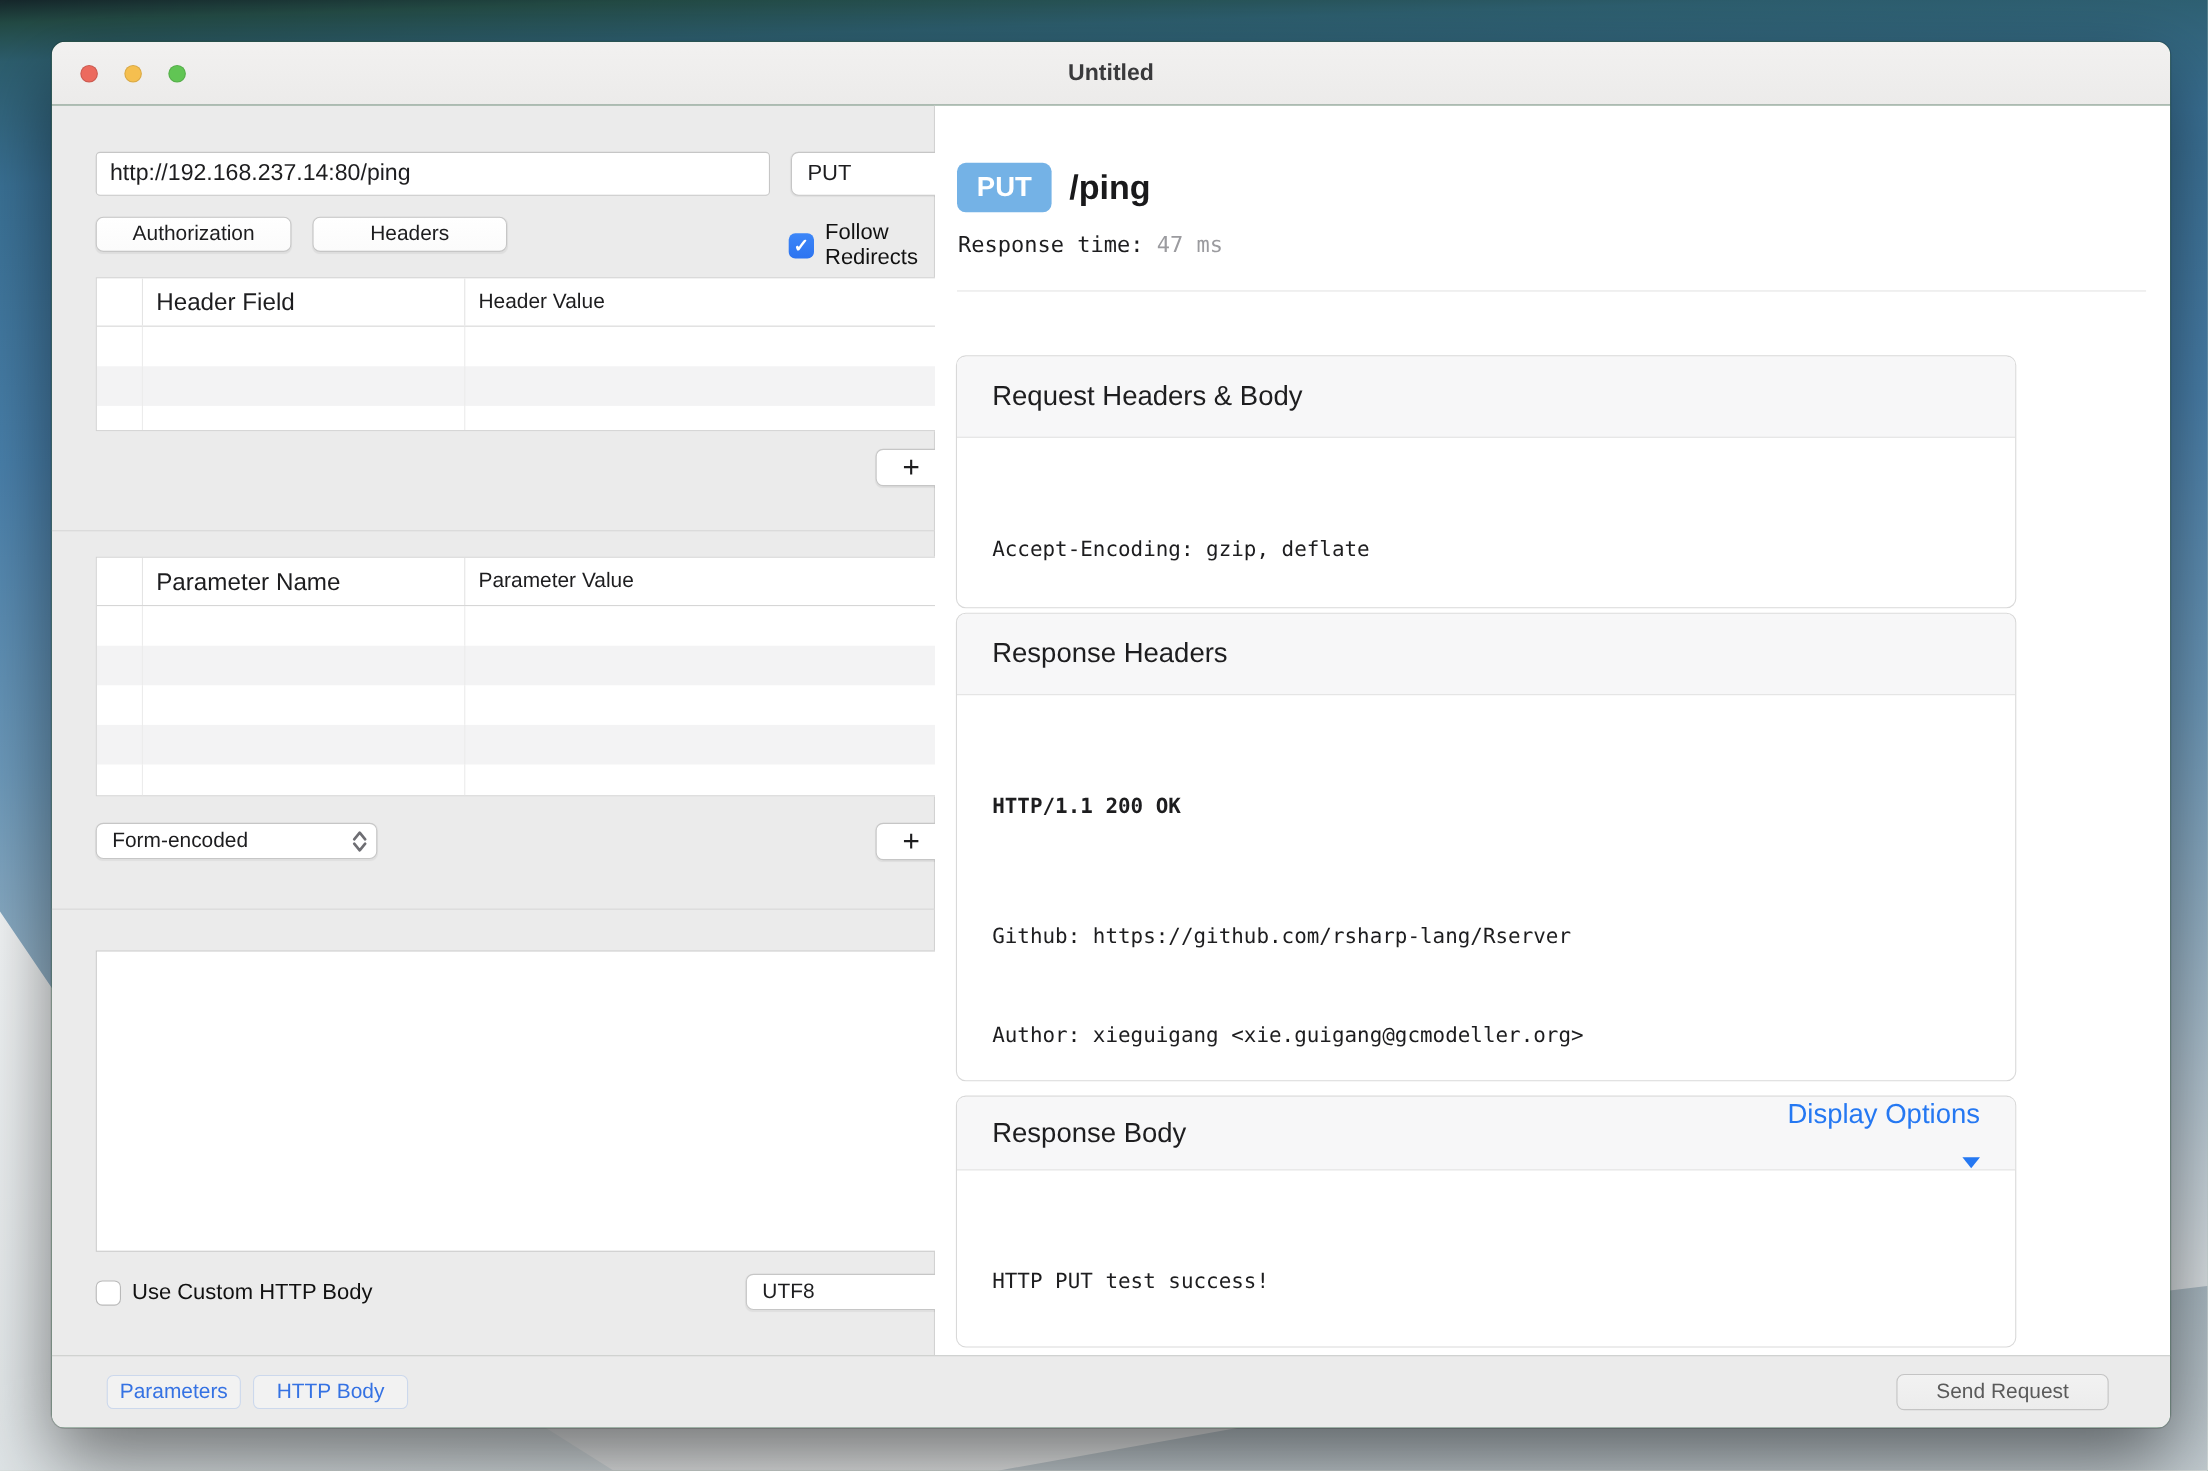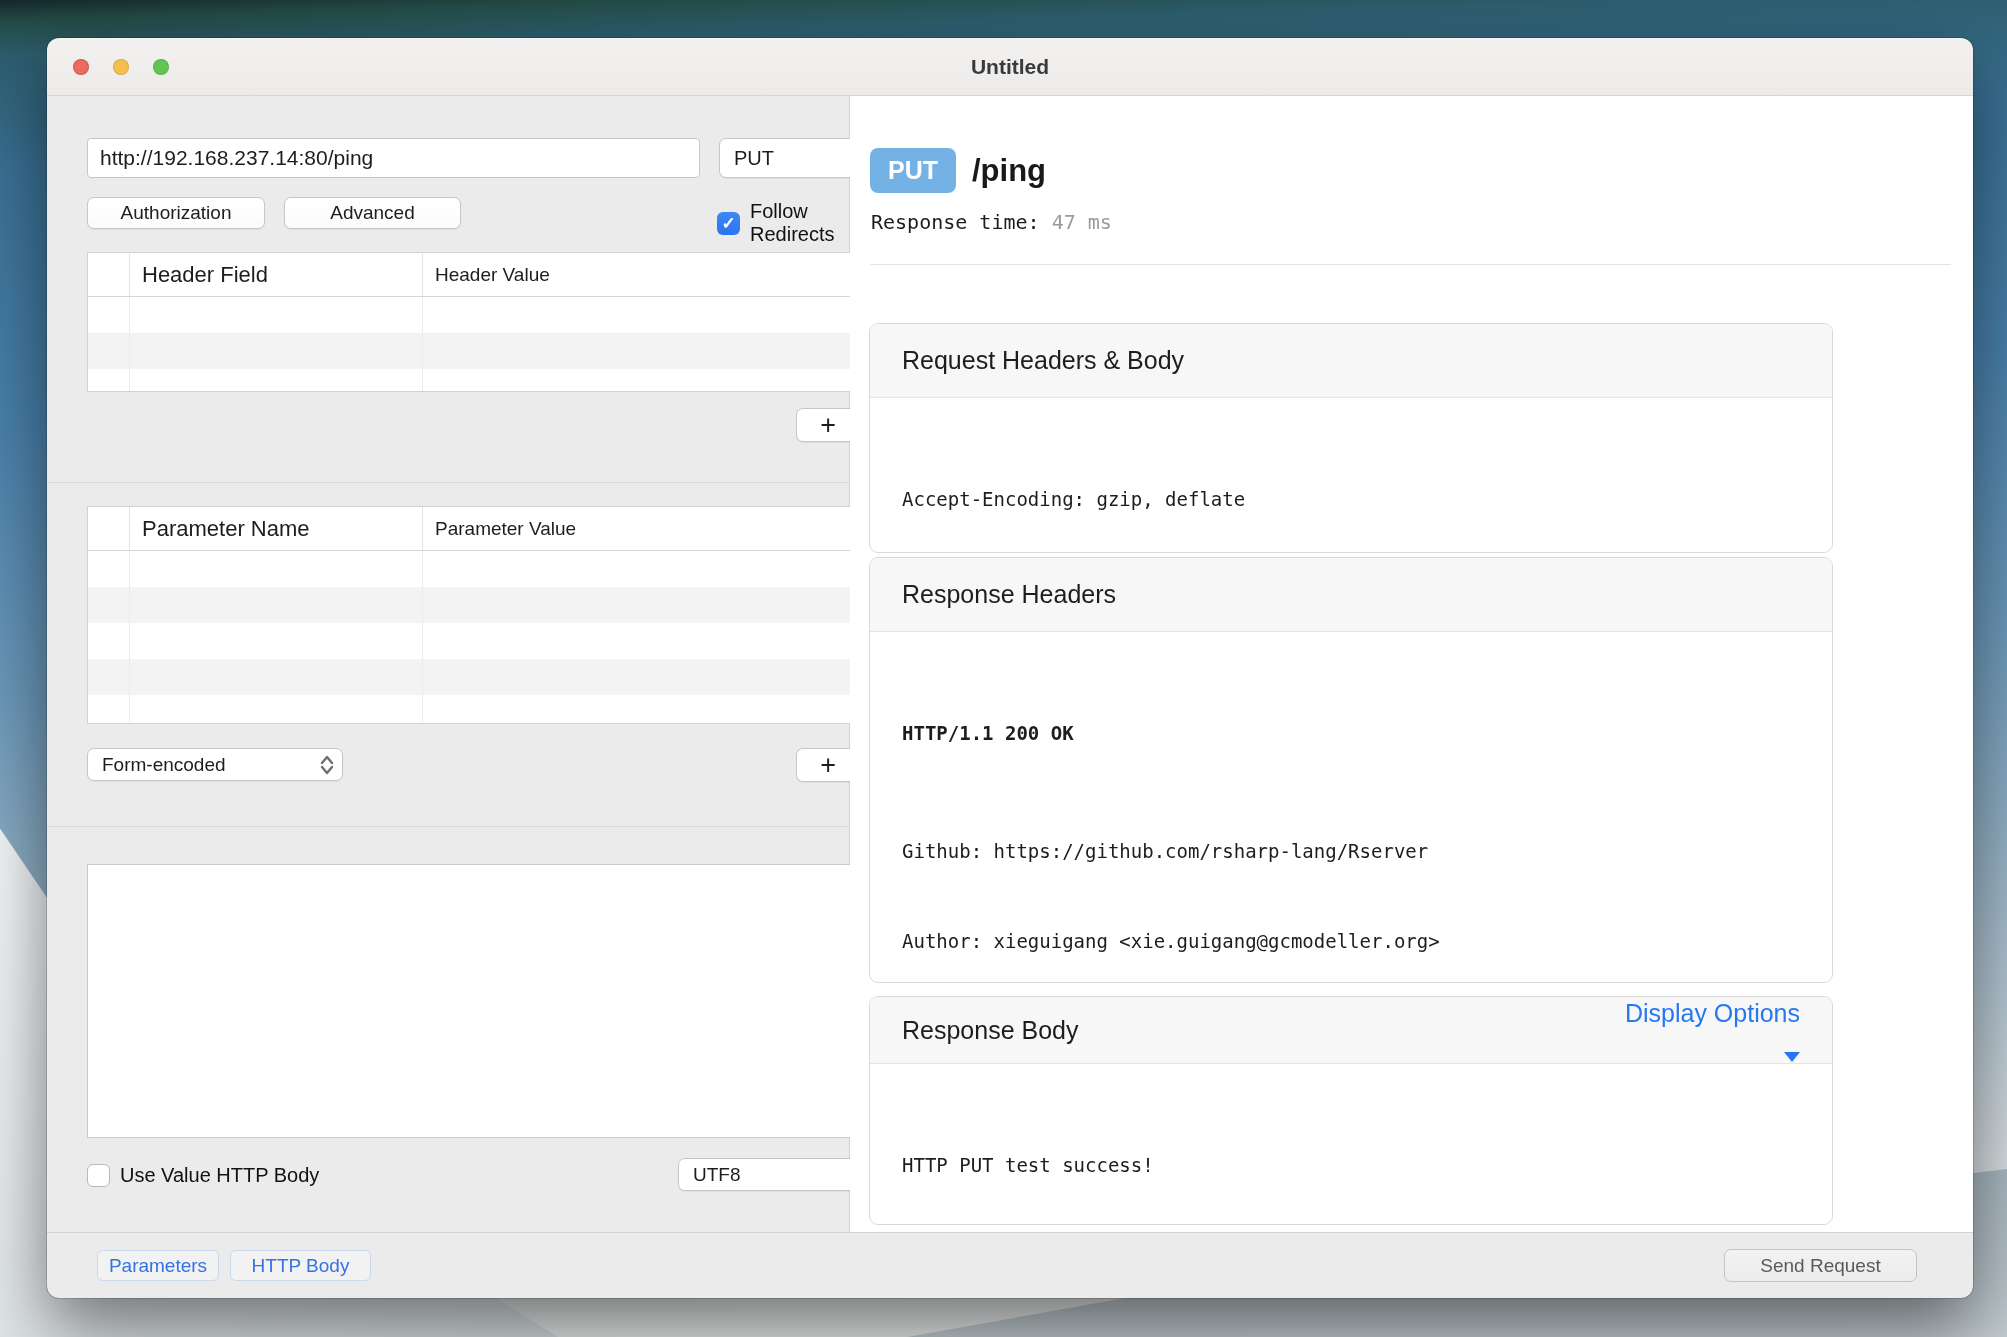--- a/index.html
+++ b/index.html
@@ -170,21 +170,21 @@
         <span class="spacer"></span>
         <span class="arrows blue">
           <svg width="16" height="20" viewBox="0 0 16 20">
             <path d="M3 8 L8 2 L13 8" fill="none" stroke="#fff" stroke-width="2.4" stroke-linecap="round" stroke-linejoin="round"></path>
             <path d="M3 12 L8 18 L13 12" fill="none" stroke="#fff" stroke-width="2.4" stroke-linecap="round" stroke-linejoin="round"></path>
           </svg>
         </span>
       </div>
 
       <div class="btn auth-btn">Authorization</div>
-      <div class="btn adv-btn">Advanced</div>
+      <div class="btn adv-btn">Headers</div>
 
       <div class="check-row follow-row">
         <span class="checkbox checked"></span>
         <span class="check-label">Follow Redirects</span>
       </div>
 
       <div class="datatable headers-table">
         <div class="t-head">
           <div class="c0"></div>
           <div class="c1">Header Field</div>
@@ -262,21 +262,21 @@
         <button class="seg-btn">+</button>
         <button class="seg-btn">−</button>
       </div>
 
       <div class="pane-divider div2"></div>
 
       <textarea class="body-textarea" style=""></textarea>
 
       <div class="check-row custom-body-row">
         <span class="checkbox unchecked"></span>
-        <span class="check-label">Use Value HTTP Body</span>
+        <span class="check-label">Use Custom HTTP Body</span>
       </div>
 
       <div class="popup charset-popup">
         <span style="font-size:19px;">UTF8</span>
         <span class="spacer"></span>
         <span class="arrows">
           <svg width="16" height="20" viewBox="0 0 16 20">
             <path d="M3 8 L8 2 L13 8" fill="none" stroke="#6e6e73" stroke-width="2.4" stroke-linecap="round" stroke-linejoin="round"></path>
             <path d="M3 12 L8 18 L13 12" fill="none" stroke="#6e6e73" stroke-width="2.4" stroke-linecap="round" stroke-linejoin="round"></path>
           </svg>

